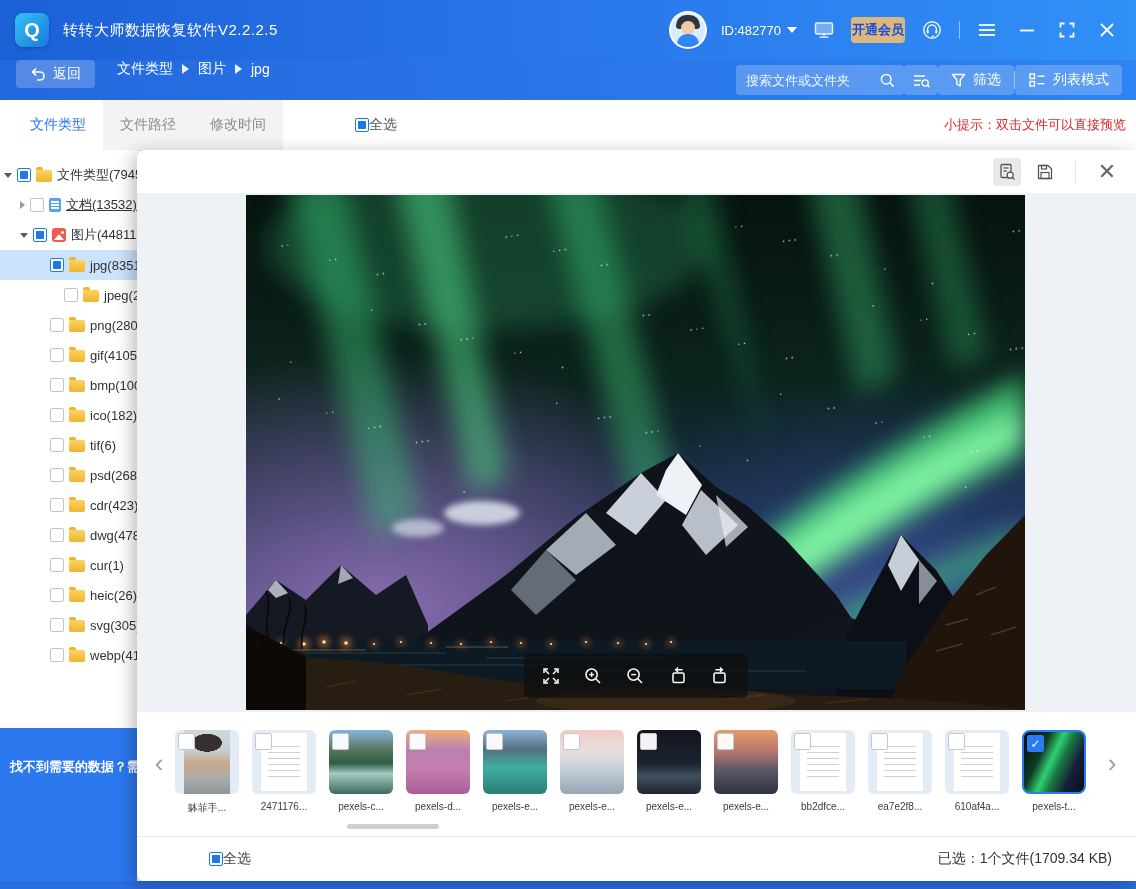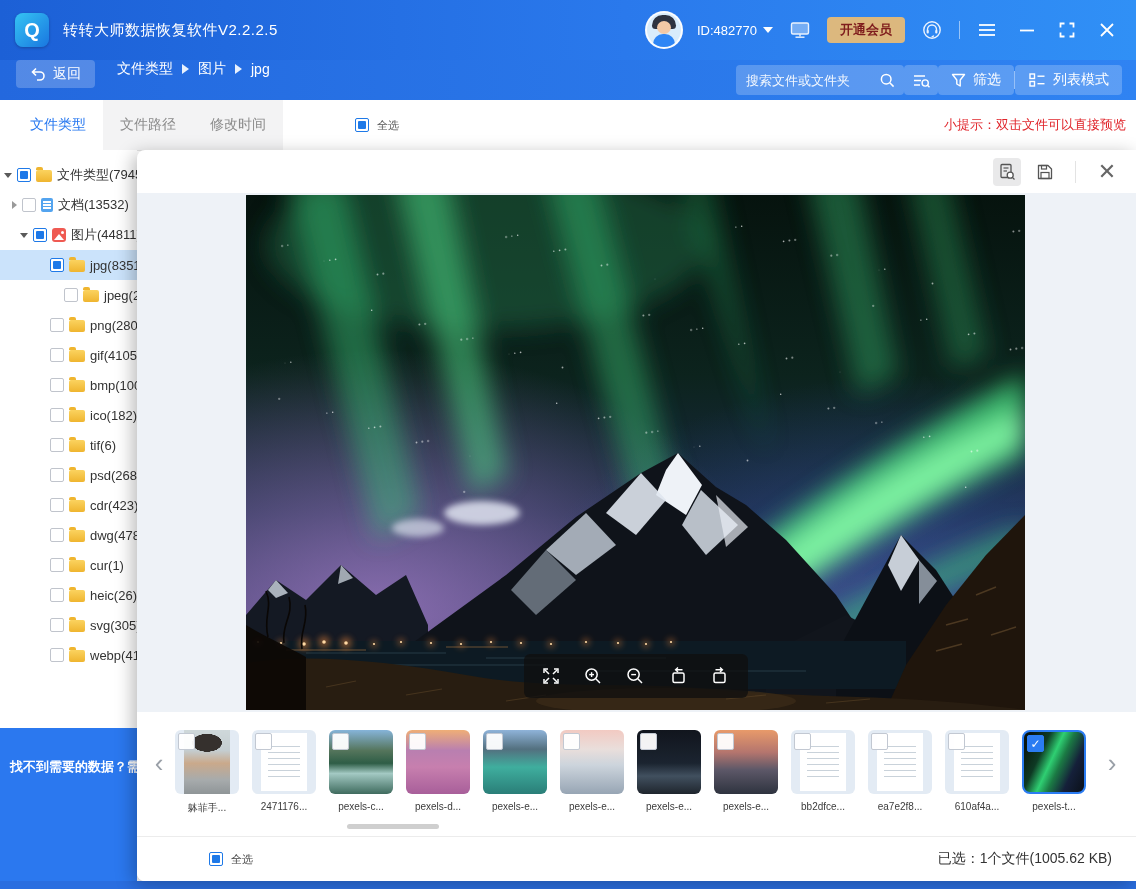--- a/index.html
+++ b/index.html
@@ -15,21 +15,21 @@
     color:#fff;font-weight:bold;font-size:20px;box-shadow:0 1px 3px rgba(0,0,0,.25);}
   .app-title{color:#fff;font-size:15px;margin-left:14px;letter-spacing:.5px;}
   .tb-right{position:absolute;right:0;top:0;height:60px;display:flex;align-items:center;gap:14px;padding-right:16px;}
   .avatar{width:34px;height:34px;border-radius:50%;background:#d9ecfb;position:relative;overflow:hidden;border:2px solid rgba(255,255,255,.85);}
   .avatar .hair{position:absolute;left:5px;top:2px;width:24px;height:14px;border-radius:12px 12px 4px 4px;background:#2e3340;}
   .avatar .face{position:absolute;left:10px;top:8px;width:14px;height:13px;border-radius:50%;background:#f3c9a6;}
   .avatar .body{position:absolute;left:6px;top:21px;width:22px;height:14px;border-radius:10px 10px 0 0;background:#2f86f5;}
   .uid{color:#fff;font-size:13px;display:flex;align-items:center;gap:6px;}
   .caret{width:0;height:0;border-left:5px solid transparent;border-right:5px solid transparent;border-top:6px solid #fff;}
   .tb-ic{display:flex;align-items:center;justify-content:center;width:26px;height:26px;}
-  .vip-btn{background:#dcb87e;color:#7f1d1d;font-size:13px;padding:4px 13px;border-radius:4px;font-weight:bold;}
+  .vip-btn{background:#dcb87e;color:#1d4ed8;font-size:13px;padding:4px 1px;border-radius:4px;font-weight:bold;}
   .tb-sep{width:1px;height:18px;background:rgba(255,255,255,.5);}
 
   
   .toolbar{position:absolute;left:0;top:60px;width:100%;height:40px;
     background:linear-gradient(90deg,#2368de 0%,#2f83f2 100%);display:flex;align-items:flex-start;}
   .back-btn{display:flex;align-items:center;gap:7px;background:rgba(255,255,255,.22);color:#fff;
     font-size:14px;padding:5px 14px;border-radius:4px;margin-left:16px;}
   .crumbs{display:flex;align-items:center;gap:9px;margin-left:22px;color:#fff;font-size:14px;}
   .crumb-sep{width:0;height:0;border-top:5px solid transparent;border-bottom:5px solid transparent;border-left:7px solid #e8f1fd;}
   .tb-right2{position:absolute;right:14px;top:0;height:40px;display:flex;align-items:center;}
@@ -38,21 +38,21 @@
   .search-box input::placeholder{color:rgba(255,255,255,.92);}
   .sq-btn{display:flex;align-items:center;justify-content:center;background:rgba(255,255,255,.22);border-radius:4px;height:30px;min-width:34px;}
   .txt-btn{display:flex;align-items:center;gap:7px;background:rgba(255,255,255,.22);border-radius:4px;height:30px;padding:0 13px;color:#fff;font-size:14px;}
 
   
   .tabrow{position:absolute;left:0;top:100px;width:100%;height:50px;background:#fff;border-bottom:1px solid #e3e3e3;display:flex;align-items:center;}
   .tab{font-size:14px;height:100%;display:flex;align-items:center;padding:0 17px;}
   .tab.active{color:#2677f0;background:#fff;margin-left:13px;}
   .tab-gray{height:100%;display:flex;background:#f3f3f4;}
   .tab-gray .tab{color:#8b8b8b;}
-  .selall{display:flex;align-items:center;gap:8px;margin-left:24px;color:#555;font-size:11px;padding-left:48px;}
+  .selall{display:flex;align-items:center;margin-left:24px;color:#555;font-size:14px;padding-left:48px;}
   .hint{position:absolute;right:10px;color:#e0252b;font-size:13px;}
 
   
   .cb{width:14px;height:14px;border:1px solid #c0c4cc;border-radius:2px;background:#fff;position:relative;flex:0 0 auto;box-sizing:border-box;}
   .cb.partial{border-color:#1e79e8;}
   .cb.partial::after{content:'';position:absolute;left:2px;top:2px;right:2px;bottom:2px;background:#1e79e8;border-radius:1px;}
 
   
   .sidebar{position:absolute;left:0;top:150px;bottom:0;width:137px;background:#fff;overflow:hidden;}
   .tree{padding-top:10px;}
@@ -259,21 +259,21 @@
   </div>
 
   <div class="sidebar">
     <div class="tree">
         <div class="tree-row" style="padding-left: 4px;">
           <span class="tri down"></span>
           <span class="cb partial"></span>
           <span class="ic-folder"></span>
           <span>文件类型(79451</span>
         </div>
-        <div class="tree-row" style="padding-left: 12px;">
+        <div class="tree-row" style="padding-left: 20px; text-decoration: underline;">
           <span class="tri right"></span>
           <span class="cb "></span>
           <span class="ic-doc"></span>
           <span>文档(13532)</span>
         </div>
         <div class="tree-row" style="padding-left: 20px;">
           <span class="tri down"></span>
           <span class="cb partial"></span>
           <span class="ic-img"></span>
           <span>图片(44811)</span>
@@ -744,18 +744,18 @@
       <div class="nav-arrow nav-right">›</div>
       <div class="scroll-thumb"></div>
     </div>
 
     <div class="m-foot">
       <div class="selall">
         <span class="cb partial"></span>
         <span>全选</span>
       </div>
       <div class="foot-right">
-        <div class="sel-info">已选：1个文件(1005.62 KB)</div>
+        <div class="sel-info">已选：1个文件(1709.34 KB)</div>
       </div>
     </div>
   </div>
 
 </div>
 
 </body></html>

